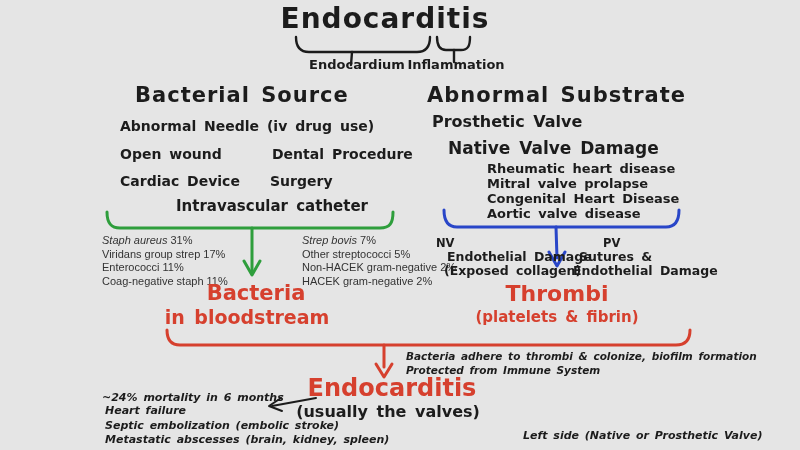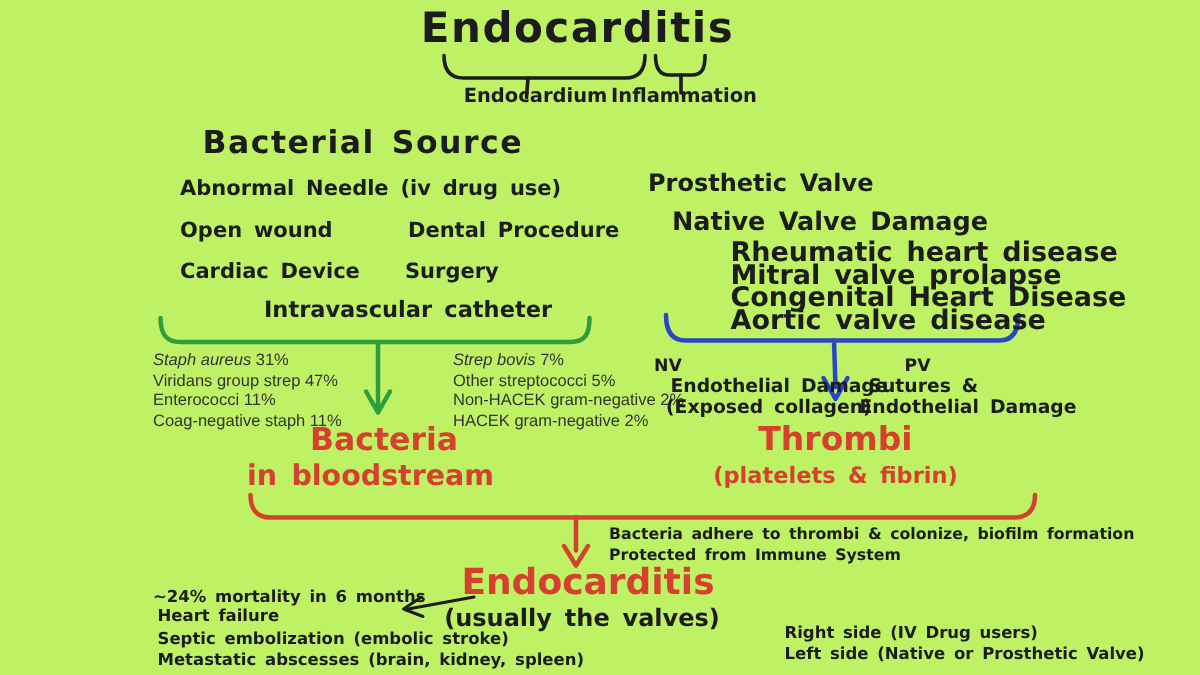--- a/index.html
+++ b/index.html
@@ -1,40 +1,40 @@
 <!DOCTYPE html>
 <html><head>
 <meta charset="utf-8">
 <style>
   html,body{margin:0;padding:0;background:#ffffff;}
-  #canvas{position:relative;width:800px;height:450px;background:#bef264;overflow:hidden;
+  #canvas{position:relative;width:800px;height:450px;background:#e5e5e5;overflow:hidden;
           font-family:"DejaVu Sans",sans-serif;color:#1c1c1c;}
   .abs{position:absolute;white-space:nowrap;}
   .comic{font-weight:bold;word-spacing:3px;}
   .ctr{transform:translateX(-50%);}
   .title{font-size:28px;letter-spacing:1px;}
   .sublabel{font-size:13px;}
   .heading{font-size:21px;letter-spacing:1px;}
   .item{font-size:14px;}
   .item2{font-size:15px;}
   .pv-item{font-size:16px;}
   .nvd{font-size:17px;}
-  .cause{font-size:18px;line-height:15px;}
+  .cause{font-size:13px;line-height:15px;}
   .red{color:#d6402e;}
   .node1{font-size:21px;}
   .node2{font-size:19px;}
   .tnode1{font-size:22px;}
   .tnode2{font-size:15px;}
   .enode1{font-size:24px;}
   .enode2{font-size:16px;}
   .nvpv-label{font-size:11.5px;}
   .nvpv-line{font-size:12.5px;}
   .stats{font-family:"Liberation Sans",sans-serif;font-size:11px;line-height:13.5px;
          color:#333333;font-weight:normal;white-space:nowrap;}
-  .ann{font-weight:bold;font-size:11px;word-spacing:2px;text-align:center;}
+  .ann{font-style:italic;font-weight:bold;font-size:11px;word-spacing:2px;text-align:center;}
   .ann-sm{font-size:10.5px;}
   svg.overlay{position:absolute;left:0;top:0;pointer-events:none;}
 </style>
 </head>
 <body>
 
 <div id="canvas">
 
   <svg class="overlay" width="800" height="450" viewBox="0 0 800 450">
     <path d="M296,37 C296,47 300,52 309,52 L417,52 C426,52 430,47 430,37" fill="none" stroke-width="2.4" stroke-linecap="round" stroke="#1c1c1c"></path>
@@ -65,34 +65,35 @@
   <div class="abs comic heading" style="left:135px;top:83px;">Bacterial Source</div>
   <div class="abs comic item" style="left:120px;top:118px;">Abnormal Needle (iv drug use)</div>
   <div class="abs comic item" style="left:120px;top:146px;">Open wound</div>
   <div class="abs comic item" style="left:272px;top:146px;">Dental Procedure</div>
   <div class="abs comic item" style="left:120px;top:173px;">Cardiac Device</div>
   <div class="abs comic item" style="left:270px;top:173px;">Surgery</div>
   <div class="abs comic item2" style="left:176px;top:197px;">Intravascular catheter</div>
 
   <div class="abs stats" style="left:102px;top:234px;">
     <div><i>Staph aureus</i><span> 31%</span></div>
-    <div><i></i><span>Viridans group strep 47%</span></div>
+    <div><i></i><span>Viridans group strep 17%</span></div>
     <div><i></i><span>Enterococci 11%</span></div>
     <div><i></i><span>Coag-negative staph 11%</span></div>
   </div>
   <div class="abs stats" style="left:302px;top:234px;">
     <div><i>Strep bovis</i><span> 7%</span></div>
     <div><i></i><span>Other streptococci 5%</span></div>
     <div><i></i><span>Non-HACEK gram-negative 2%</span></div>
     <div><i></i><span>HACEK gram-negative 2%</span></div>
   </div>
 
   <div class="abs ctr comic node1 red" style="left:256px;top:281px;">Bacteria</div>
   <div class="abs ctr comic node2 red" style="left:247px;top:306px;">in bloodstream</div>
 
+  <div class="abs comic heading" style="left:427px;top:83px;">Abnormal Substrate</div>
   <div class="abs comic pv-item" style="left:432px;top:112px;text-align:right;">Prosthetic Valve</div>
   <div class="abs comic nvd" style="left:448px;top:138px;">Native Valve Damage</div>
   <div class="abs comic cause" style="left:487px;top:161px;">
     <div>Rheumatic heart disease</div>
     <div>Mitral valve prolapse</div>
     <div>Congenital Heart Disease</div>
     <div>Aortic valve disease</div>
   </div>
 
   <div class="abs comic nvpv-label" style="left:436px;top:236px;">NV</div>
@@ -109,16 +110,15 @@
   <div class="abs ann ann-sm" style="left:406px;top:364px;">Protected from Immune System</div>
 
   <div class="abs ctr comic enode1 red" style="left:392px;top:374px;">Endocarditis</div>
   <div class="abs ctr comic enode2" style="left:388px;top:402px;">(usually the valves)</div>
 
   <div class="abs ann" style="left:102px;top:391px;">~24% mortality in 6 months</div>
   <div class="abs ann" style="left:105px;top:404px;">Heart failure</div>
   <div class="abs ann" style="left:105px;top:419px;">Septic embolization (embolic stroke)</div>
   <div class="abs ann" style="left:105px;top:433px;">Metastatic abscesses (brain, kidney, spleen)</div>
 
-  <div class="abs ann" style="left:523px;top:415px;">Right side (IV Drug users)</div>
   <div class="abs ann" style="left:523px;top:429px;">Left side (Native or Prosthetic Valve)</div>
 
 </div>
 
 </body></html>

